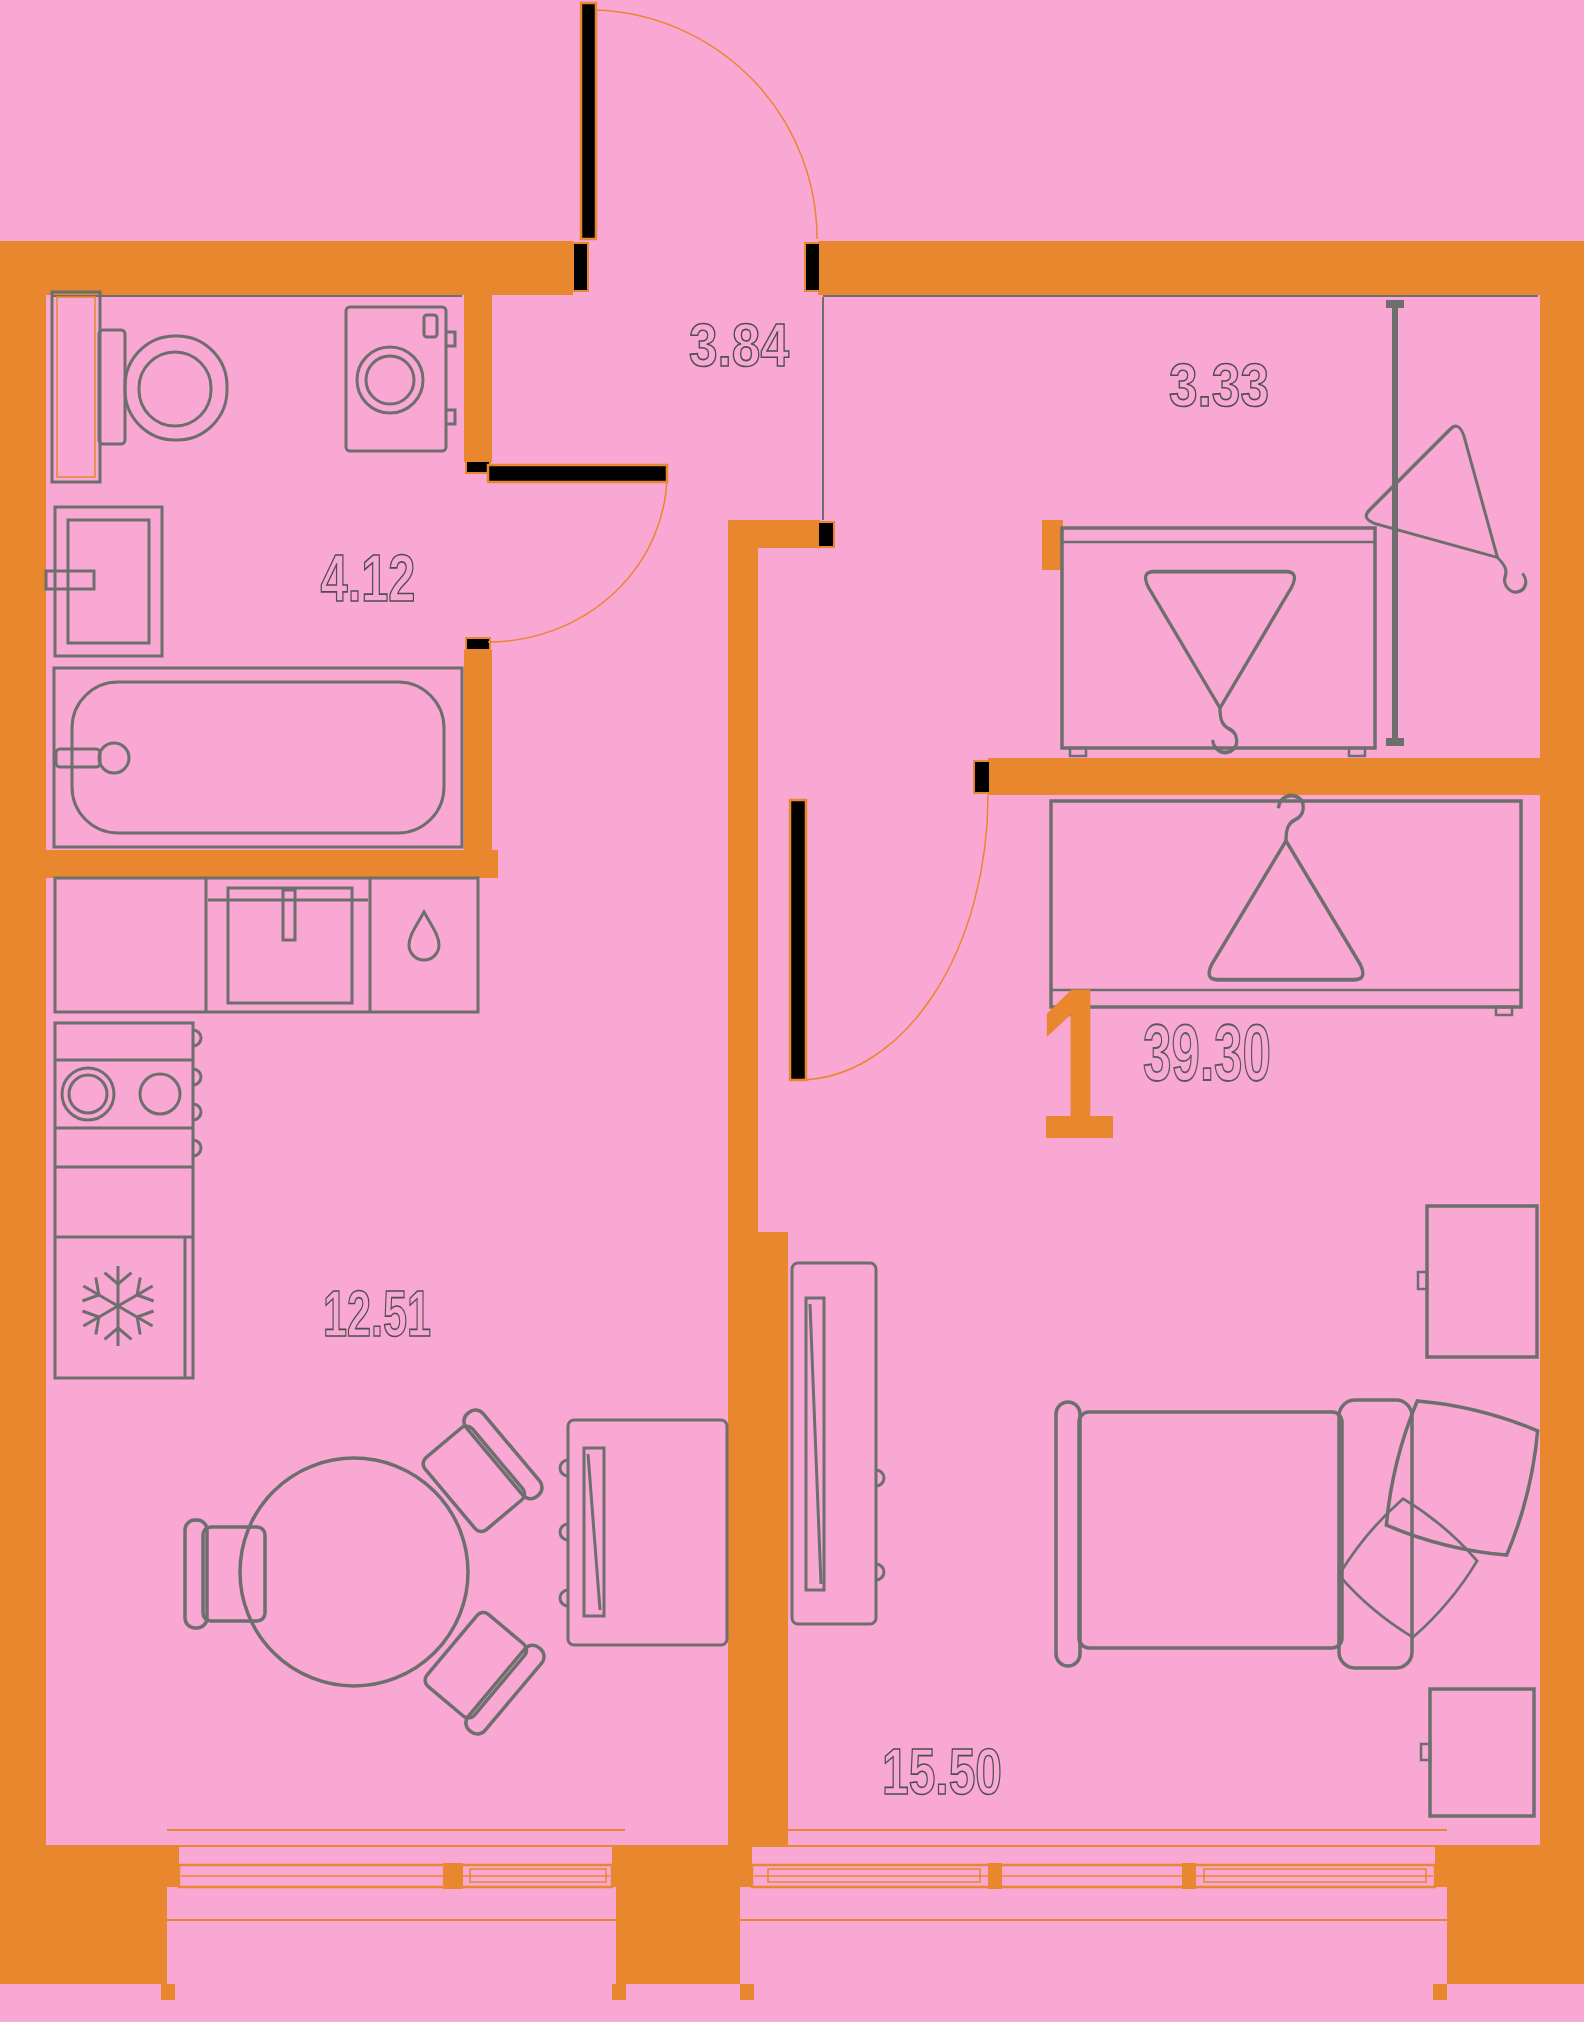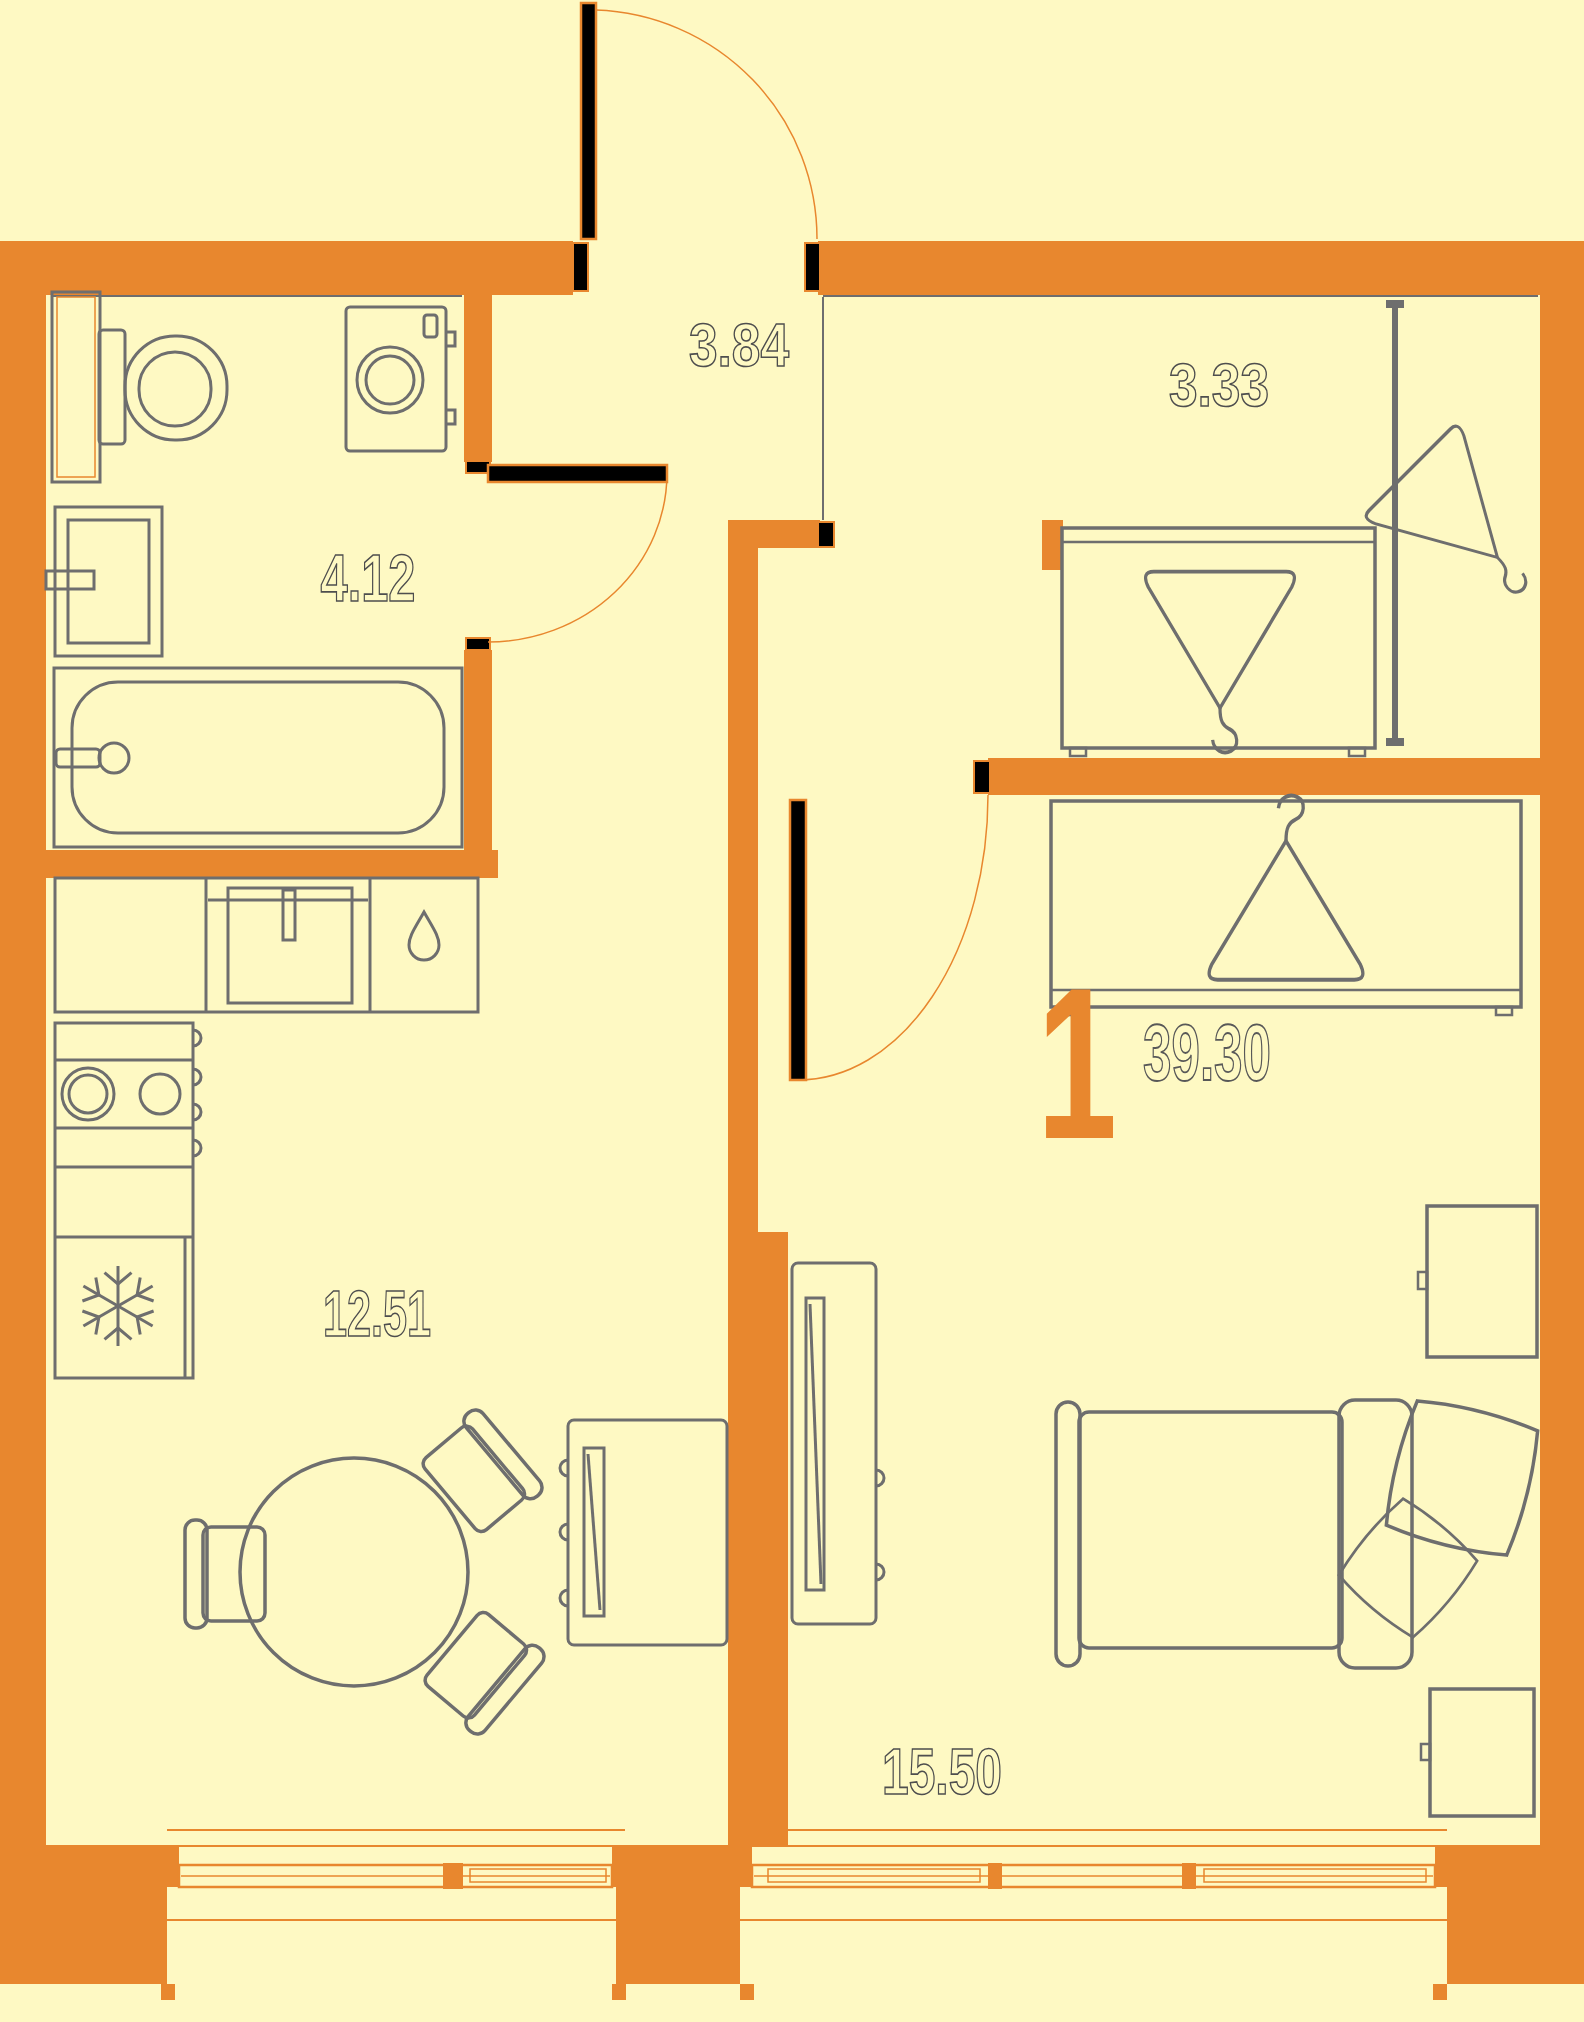--- a/index.html
+++ b/index.html
@@ -1,16 +1,16 @@
 <!DOCTYPE html>
 <html><head>
 <meta charset="utf-8">
 <style>
   html,body{margin:0;padding:0;background:#000;}
-  .stage{position:relative;width:1584px;height:2022px;background:#fef9c3;overflow:hidden;
+  .stage{position:relative;width:1584px;height:2022px;background:#f9a8d4;overflow:hidden;
          font-family:"Liberation Sans",sans-serif;}
   svg{display:block}
   text{font-family:"Liberation Sans",sans-serif;font-weight:bold;}
 </style>
 </head>
 <body>
 
 <div class="stage">
 <svg width="1584" height="2022" viewBox="0 0 1584 2022" xmlns="http://www.w3.org/2000/svg">
 

